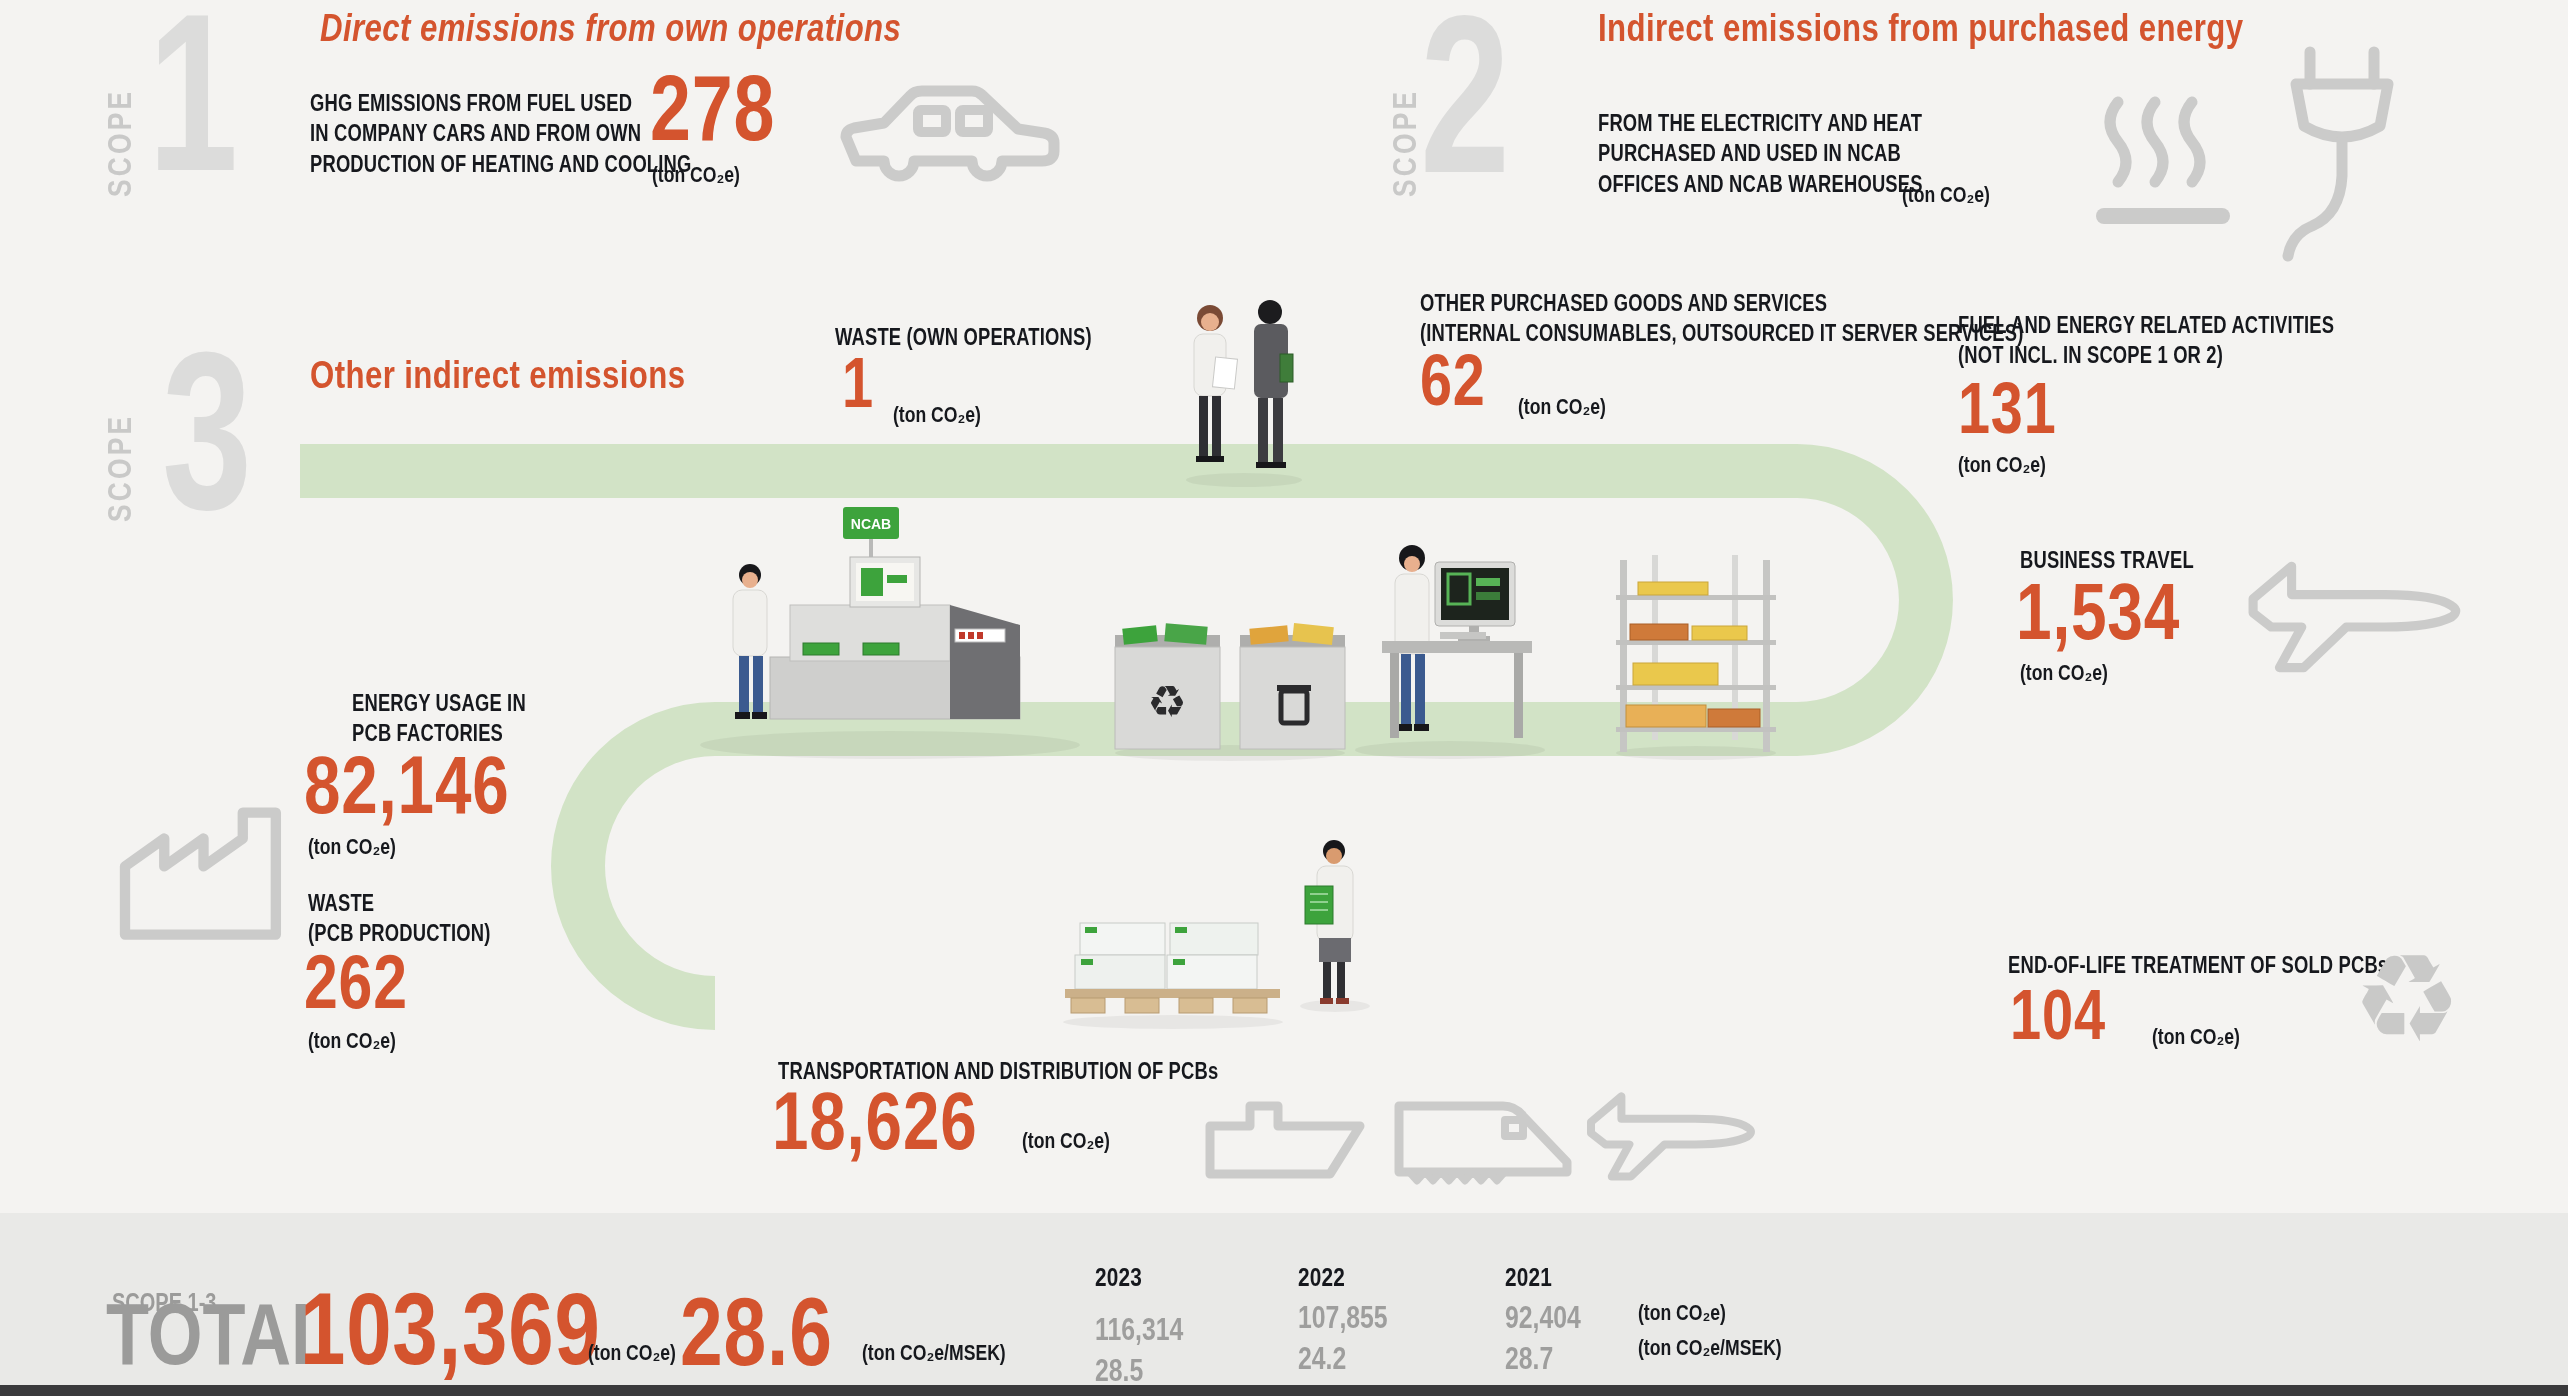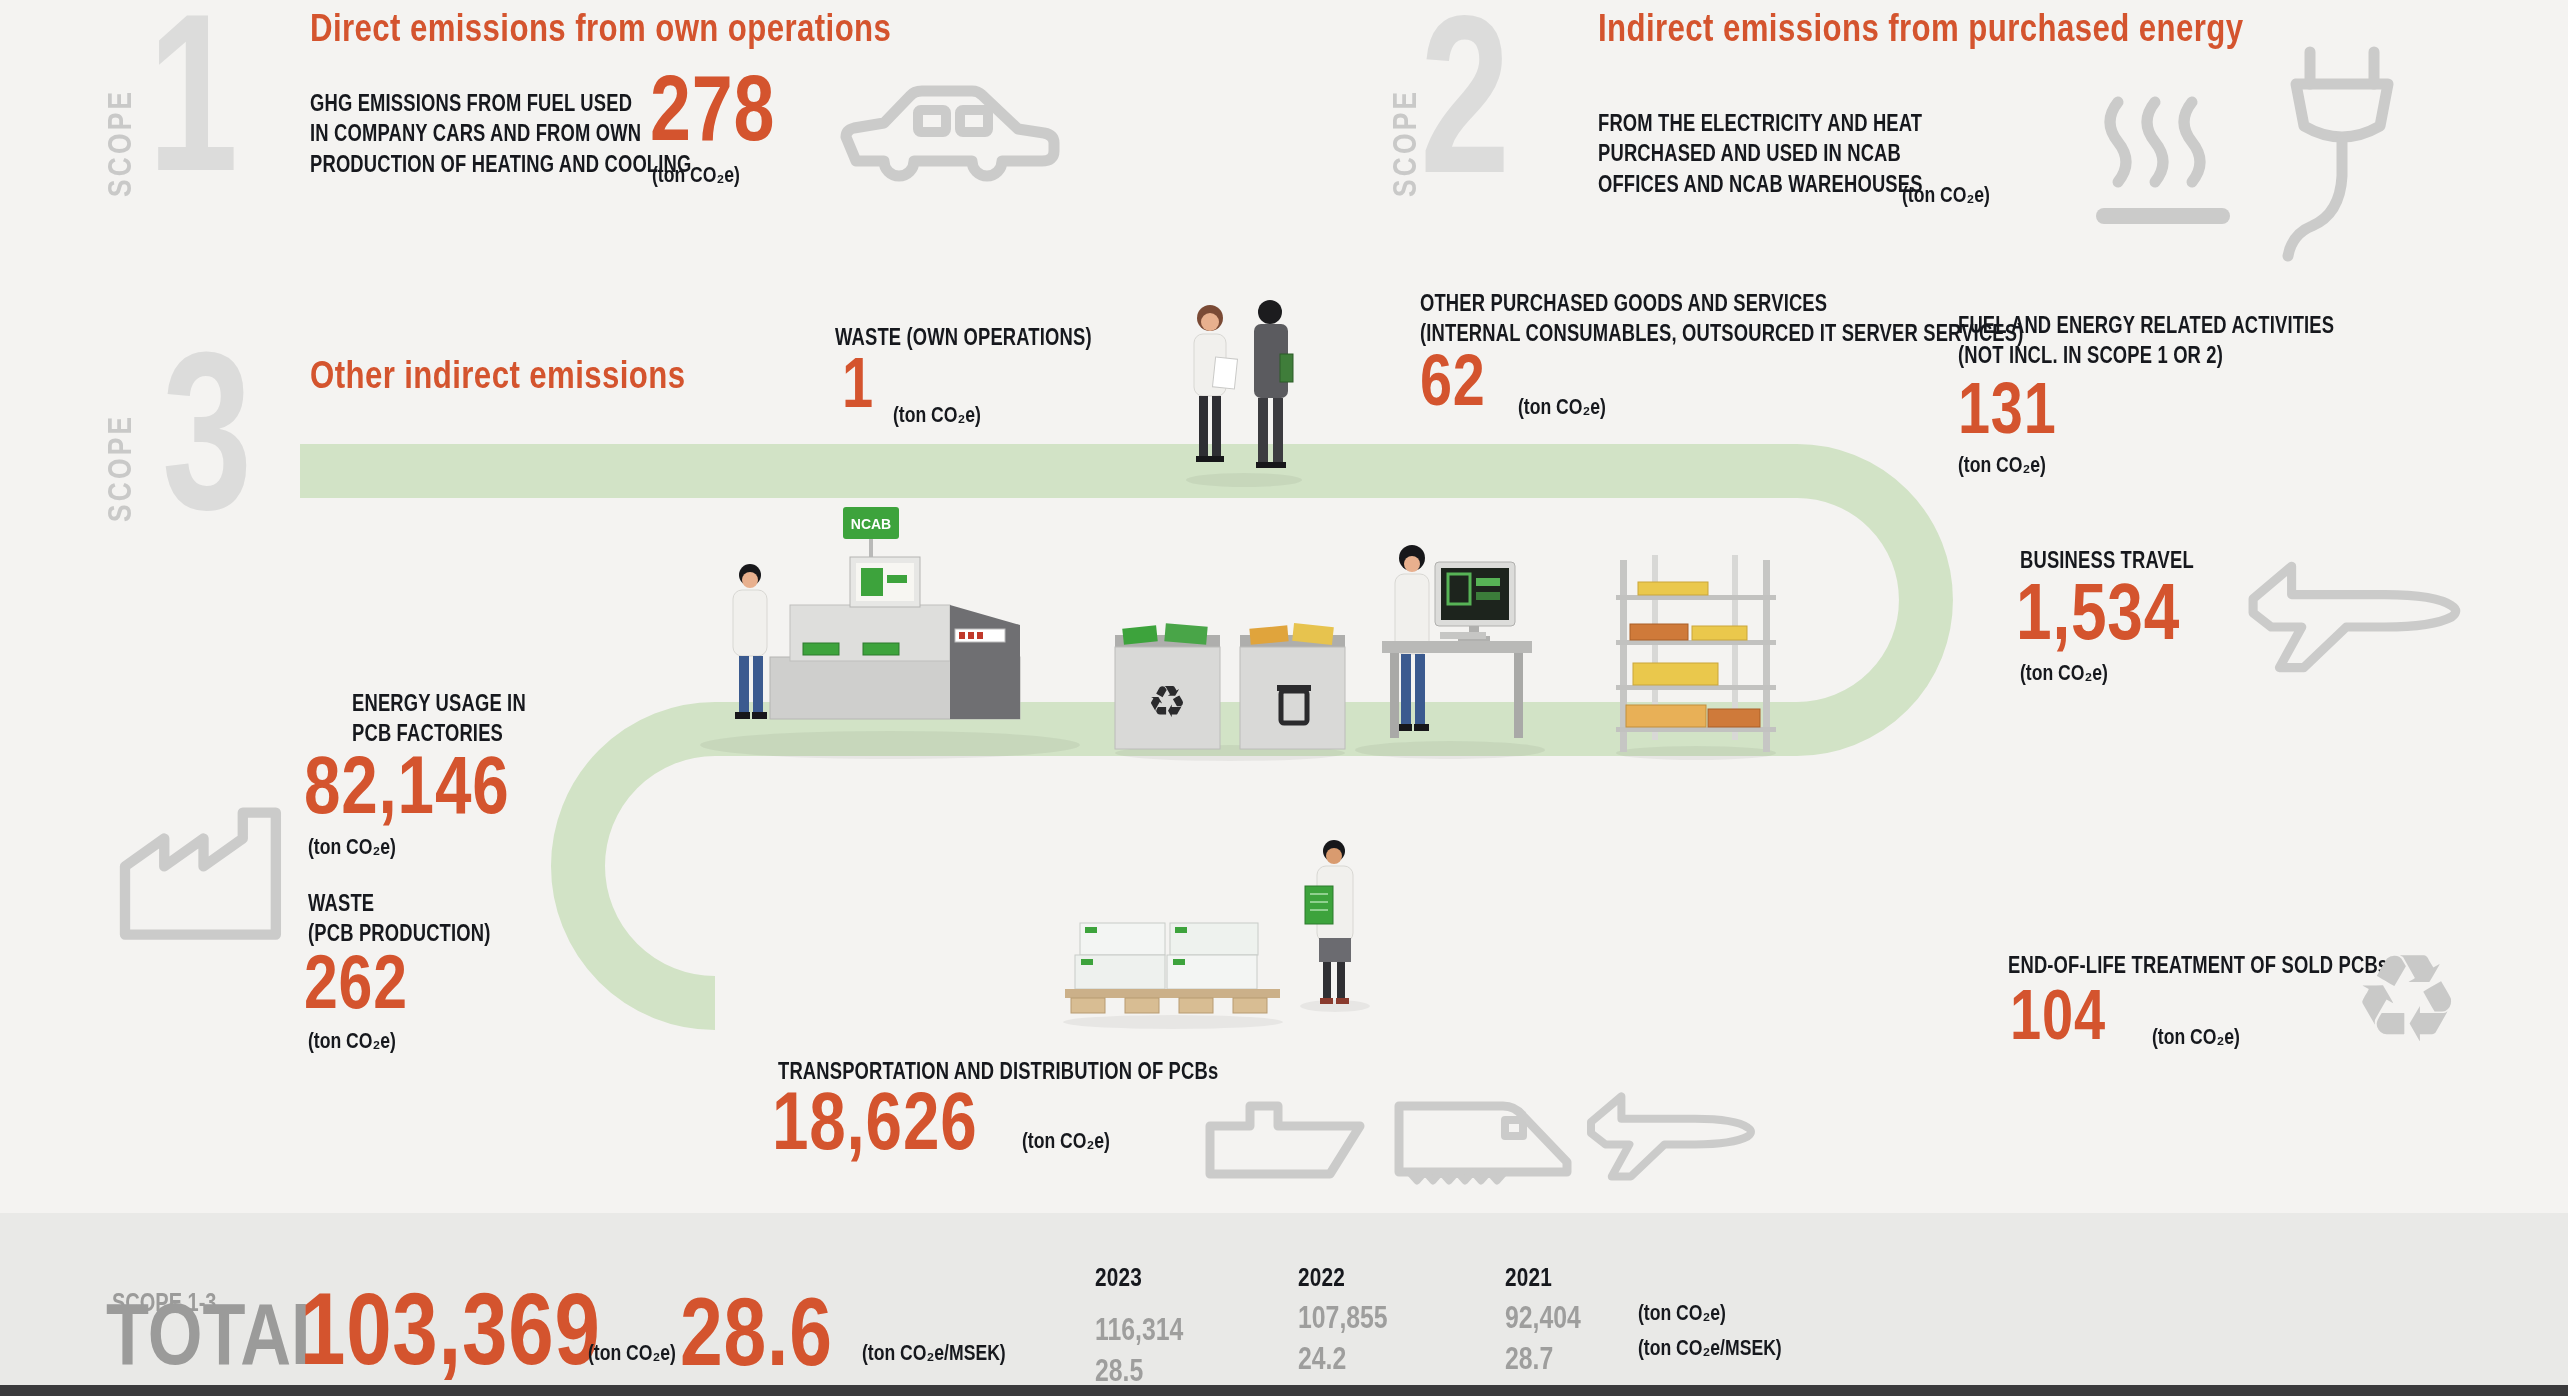--- a/index.html
+++ b/index.html
@@ -34,21 +34,21 @@
       </linearGradient>
     </defs>
     <path d="M300 471 H1797 A129 129 0 0 1 1797 729 H715 A137 137 0 0 0 715 1003" fill="none" stroke="var(--path_light)" stroke-width="54"></path>
     <path d="M715 1003 H1950" fill="none" stroke="url(#gradGreen)" stroke-width="54"></path>
   </svg>
 
   <div class="abs" style="left:103px;top:197px;transform:rotate(-90deg);transform-origin:0 0;">
     <span class="tx scopeword">SCOPE</span>
   </div>
   <div class="abs bignum" style="left:148px;top:0px;">1</div>
-  <div class="abs" style="left:310px;top:8px;"><span class="tx title">Direct emissions from own operations</span></div>
+  <div class="abs" style="left:320px;top:8px;font-style:italic;"><span class="tx title">Direct emissions from own operations</span></div>
   <div class="abs" style="left:310px;top:88px;"><span class="tx lbl">GHG EMISSIONS FROM FUEL USED
 IN COMPANY CARS AND FROM OWN
 PRODUCTION OF HEATING AND COOLING</span></div>
   <div class="abs" style="left:650px;top:62px;"><span class="tx num" style="font-size:92px">278</span></div>
   <div class="abs" style="left:652px;top:160px;"><span class="tx unit">(ton CO₂e)</span></div>
 
   <svg class="abs" style="left:840px;top:66px" width="235" height="120" viewBox="0 0 235 120">
     <path class="icon-stroke" stroke-width="11" d="M16 95 h28 a15 15 0 0 0 30 0 h58 a15 15 0 0 0 30 0 h40 q12 0 12 -10 v-8 q0 -8 -10 -10 l-26 -4 -36 -34 q-4 -4 -10 -4 h-50 q-8 0 -12 5 l-26 27 -30 5 q-8 2 -8 9 z"></path>
     <rect class="icon-stroke" stroke-width="10" x="78" y="44" width="28" height="22" rx="3"></rect>
     <rect class="icon-stroke" stroke-width="10" x="120" y="44" width="28" height="22" rx="3"></rect>

